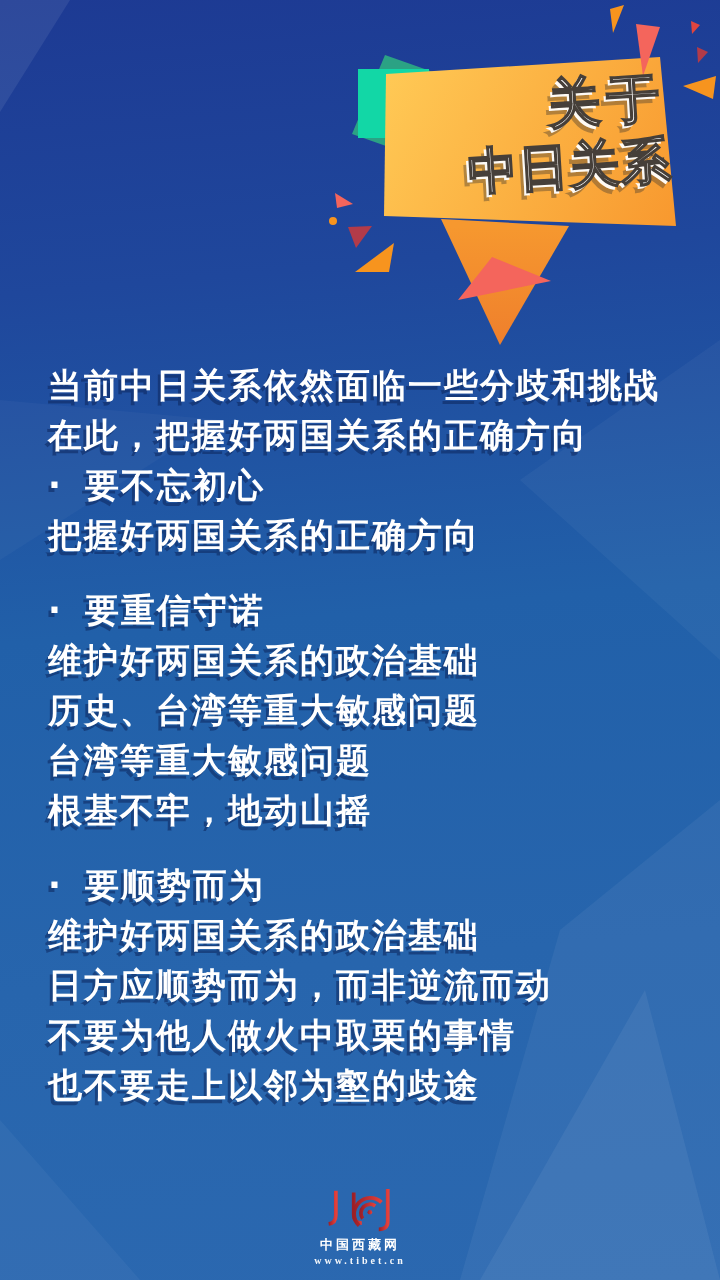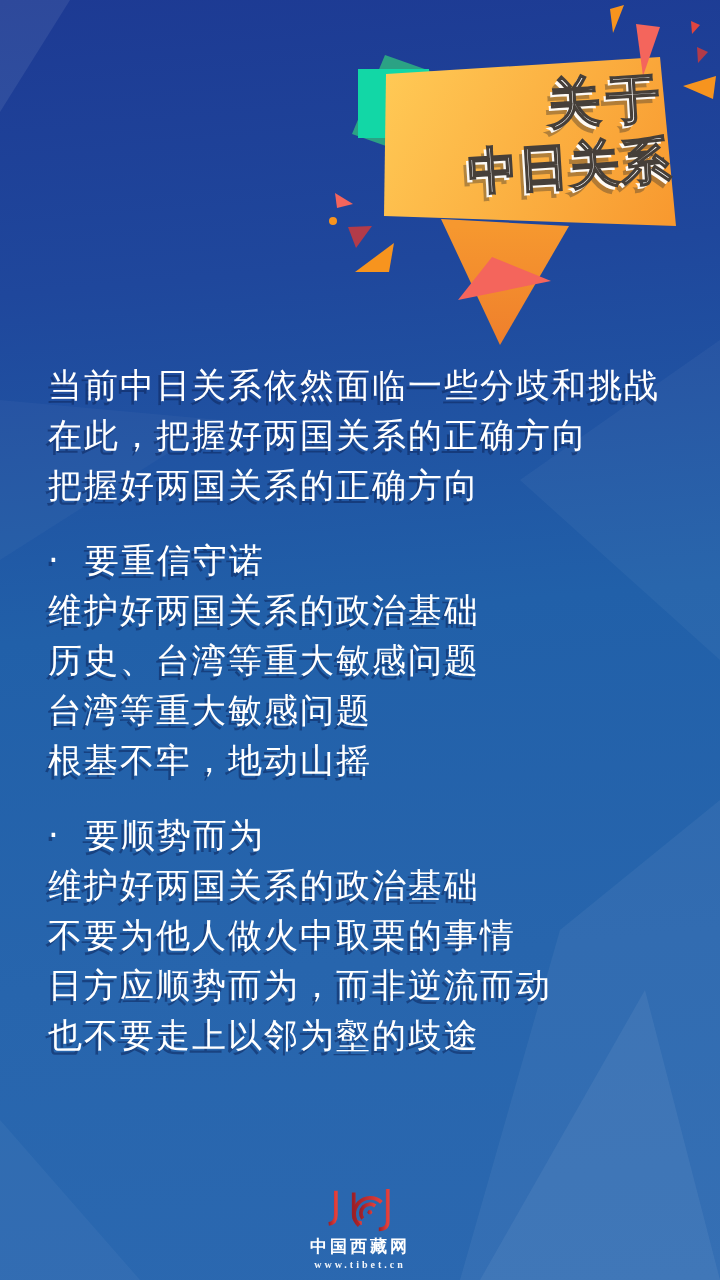--- a/index.html
+++ b/index.html
@@ -15,30 +15,30 @@
     text-align:right;transform:rotate(-3.5deg);transform-origin:right top;
     color:#ffffff;font-weight:800;line-height:1;
     -webkit-text-stroke:1.5px #463f39;
     text-shadow:-3px 3px 0 rgba(255,255,255,0.95),-6px 7px 0 rgba(88,70,48,0.45);
   }
   .badge .l1{font-size:53px;letter-spacing:6px;padding-right:2px;}
   .badge .l2{font-size:50px;letter-spacing:1px;margin-top:12px;}
   
   .body{position:absolute;left:48px;top:360px;right:30px;z-index:2;color:#ffffff;}
   .line{
-    margin:0;height:50px;line-height:50px;font-size:34px;font-weight:400;
+    margin:0;height:50px;line-height:50px;font-size:34px;font-weight:700;
     letter-spacing:2px;white-space:nowrap;
     text-shadow:-3px 4px 0 rgba(13,38,92,0.55);
   }
   .line.sec{margin-top:25px;}
   .bullet{display:inline-block;width:37px;font-size:34px;}
   
   .footer{position:absolute;left:0;right:0;top:1186px;z-index:2;text-align:center;color:#ffffff;}
   .footer .mark{display:block;margin:0 auto;}
-  .site-name{font-size:17px;font-weight:700;letter-spacing:3px;line-height:1;margin-top:3px;}
+  .site-name{font-size:13px;font-weight:700;letter-spacing:3px;line-height:1;margin-top:3px;}
   .site-url{font-size:10px;font-weight:700;letter-spacing:3px;line-height:1;margin-top:5px;opacity:.95;font-family:Liberation Serif, serif;}
 </style>
 </head>
 <body>
 
 <div class="stage">
 
   <svg class="decor" viewBox="0 0 720 1280" aria-hidden="true">
     <defs>
       <linearGradient id="gradBanner" gradientUnits="userSpaceOnUse" x1="386" y1="74" x2="670" y2="227">
@@ -89,32 +89,33 @@
 
   <div class="badge">
     <div class="l1">关于</div>
     <div class="l2">中日关系</div>
   </div>
 
   <main class="body">
     <p class="line">当前中日关系依然面临一些分歧和挑战</p>
     <p class="line">在此，把握好两国关系的正确方向</p>
 
+    <p class="line"><span class="bullet">·</span><span>要不忘初心</span></p>
     <p class="line">把握好两国关系的正确方向</p>
 
     <p class="line sec"><span class="bullet">·</span><span>要重信守诺</span></p>
     <p class="line">维护好两国关系的政治基础</p>
     <p class="line">历史、台湾等重大敏感问题</p>
     <p class="line">台湾等重大敏感问题</p>
     <p class="line">根基不牢，地动山摇</p>
 
     <p class="line sec"><span class="bullet">·</span><span>要顺势而为</span></p>
     <p class="line">维护好两国关系的政治基础</p>
+    <p class="line">日方应顺势而为，而非逆流而动</p>
     <p class="line">不要为他人做火中取栗的事情</p>
-    <p class="line">日方应顺势而为，而非逆流而动</p>
     <p class="line">也不要走上以邻为壑的歧途</p>
   </main>
 
   <footer class="footer">
     <svg class="mark" width="68" height="49" viewBox="0 0 76 54" aria-hidden="true">
       <defs>
         <linearGradient id="lgRed" x1="0" y1="0" x2="1" y2="0">
           <stop offset="0" stop-color="#9C1F27"></stop>
             <stop offset="1" stop-color="#E4403C"></stop>
         </linearGradient>

